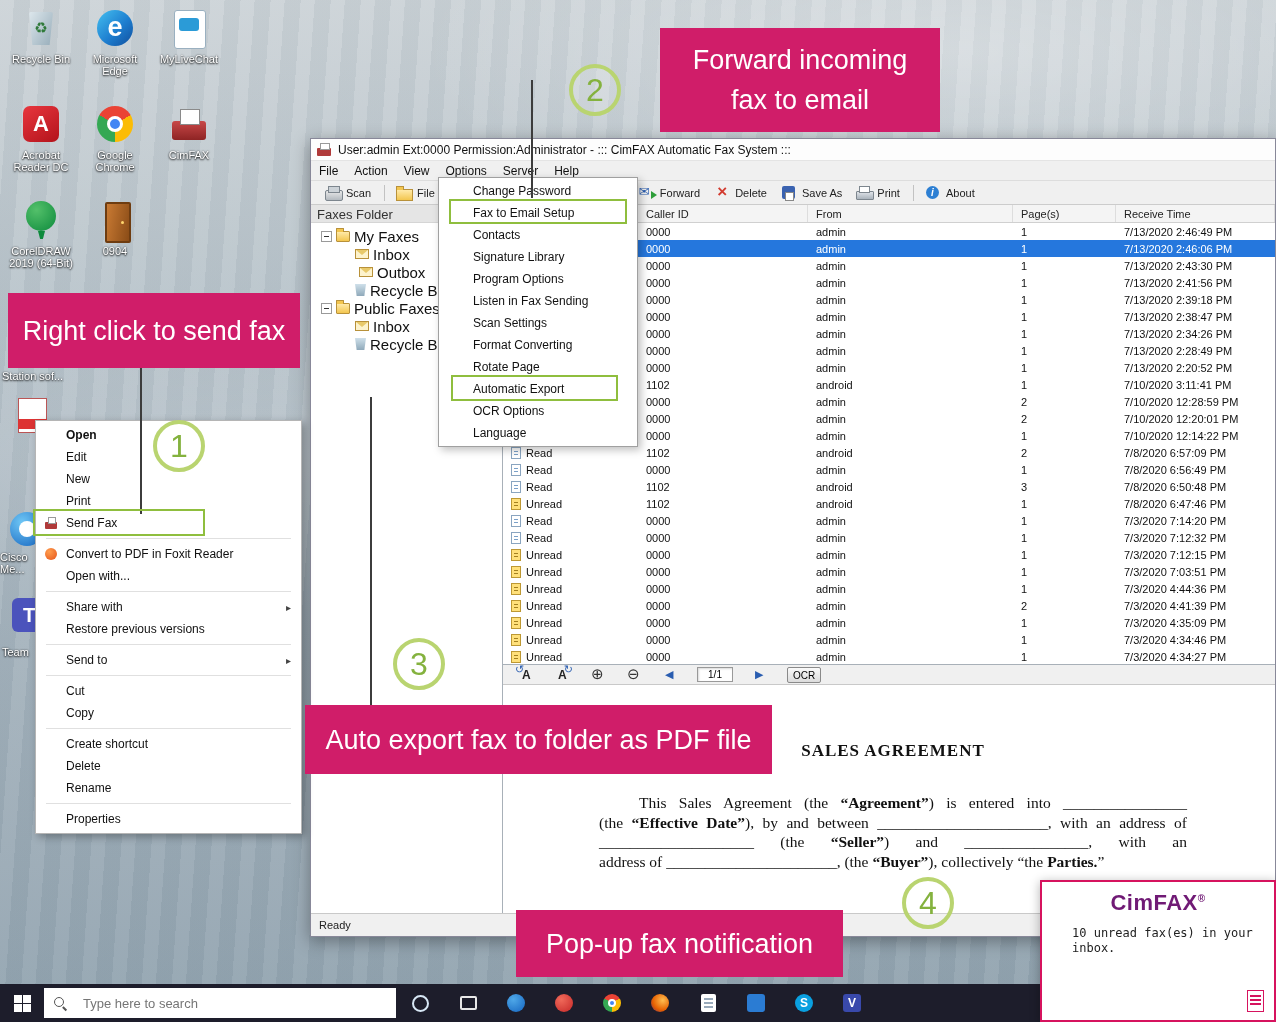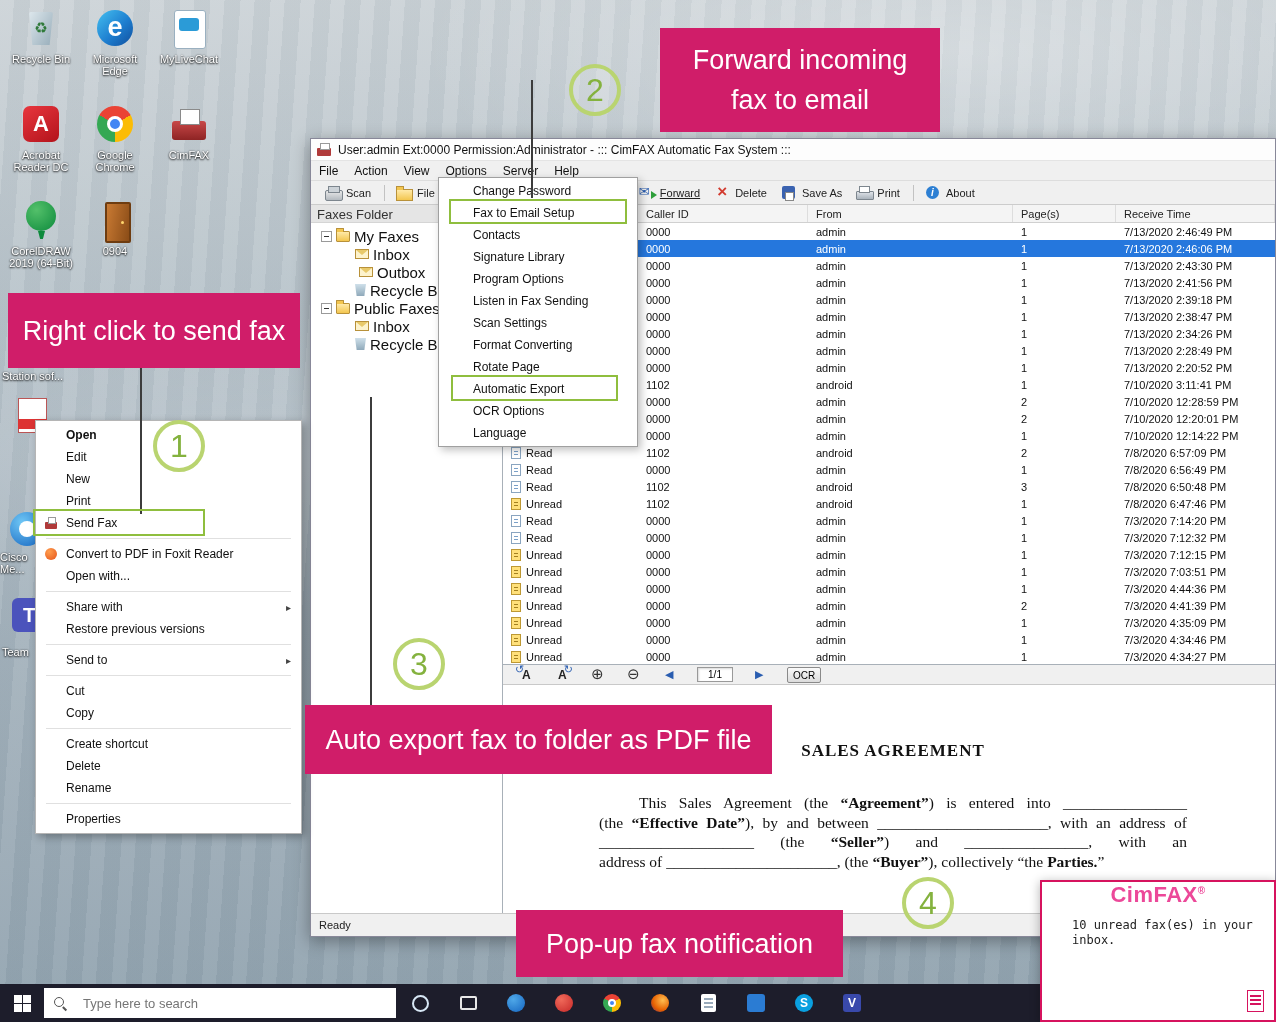--- a/index.html
+++ b/index.html
@@ -163,21 +163,21 @@
 .tk-firefox{width:18px;height:18px;border-radius:50%;background:radial-gradient(circle at 65% 35%,#ffbd4f,#e66000 60%,#60246e)}
 .tk-notes{width:15px;height:18px;background:#fff;border-radius:2px}
 .tk-notes::after{content:"";position:absolute;left:3px;top:4px;width:9px;height:1.5px;background:#9ab;box-shadow:0 4px 0 #9ab,0 8px 0 #9ab}
 .tk-word{width:18px;height:18px;background:#2b7cd3;border-radius:3px}
 .tk-skype{width:18px;height:18px;background:#0aa0e0;border-radius:50%}
 .tk-skype::after{content:"S";position:absolute;inset:0;color:#fff;font-size:12px;font-weight:bold;text-align:center;line-height:18px}
 .tk-visio{width:18px;height:18px;background:#3949ab;border-radius:3px}
 .tk-visio::after{content:"V";position:absolute;inset:0;color:#fff;font-size:12px;font-weight:bold;text-align:center;line-height:18px}
 
 #notif{position:absolute;left:1040px;top:880px;width:236px;height:142px;background:#fff;border:2px solid #d6135e;box-shadow:0 2px 10px rgba(0,0,0,.3)}
-#notif-logo{text-align:center;color:#ec4899;font-weight:bold;font-size:22px;letter-spacing:.5px}
+#notif-logo{margin-top:8px;text-align:center;color:#701a75;font-weight:bold;font-size:22px;letter-spacing:.5px}
 #notif-logo sup{font-size:10px}
 #notif-msg{margin:10px 20px 0 30px;font-family:"DejaVu Sans Mono",monospace;font-size:12px;color:#222;line-height:15px}
 .notif-doc{position:absolute;right:10px;bottom:8px;width:17px;height:22px;border:1.5px solid #d6135e;background:#fff}
 .notif-doc::before{content:"";position:absolute;left:2px;top:4px;right:2px;height:1.5px;background:#d6135e;box-shadow:0 4px 0 #d6135e,0 8px 0 #d6135e}
 </style>
 </head>
 <body>
 
 <div id="screen">
 
@@ -238,21 +238,21 @@
     <div id="toolbar">
         <div class="tbtn">
           <span class="tb-ic tb-scan"></span>
           <span class="tb-lbl">Scan</span>
         </div>
         <div class="tsep"></div>
         <div class="tbtn">
           <span class="tb-ic tb-file"></span>
           <span class="tb-lbl">File</span>
         </div>
-        <div class="tbtn" style="margin-left: 190px; text-decoration: underline;">
+        <div class="tbtn" style="margin-left: 190px;">
           <span class="tb-ic tb-forward"></span>
           <span class="tb-lbl">Forward</span>
         </div>
         <div class="tbtn">
           <span class="tb-ic tb-delete"></span>
           <span class="tb-lbl">Delete</span>
         </div>
         <div class="tbtn">
           <span class="tb-ic tb-saveas"></span>
           <span class="tb-lbl">Save As</span>

